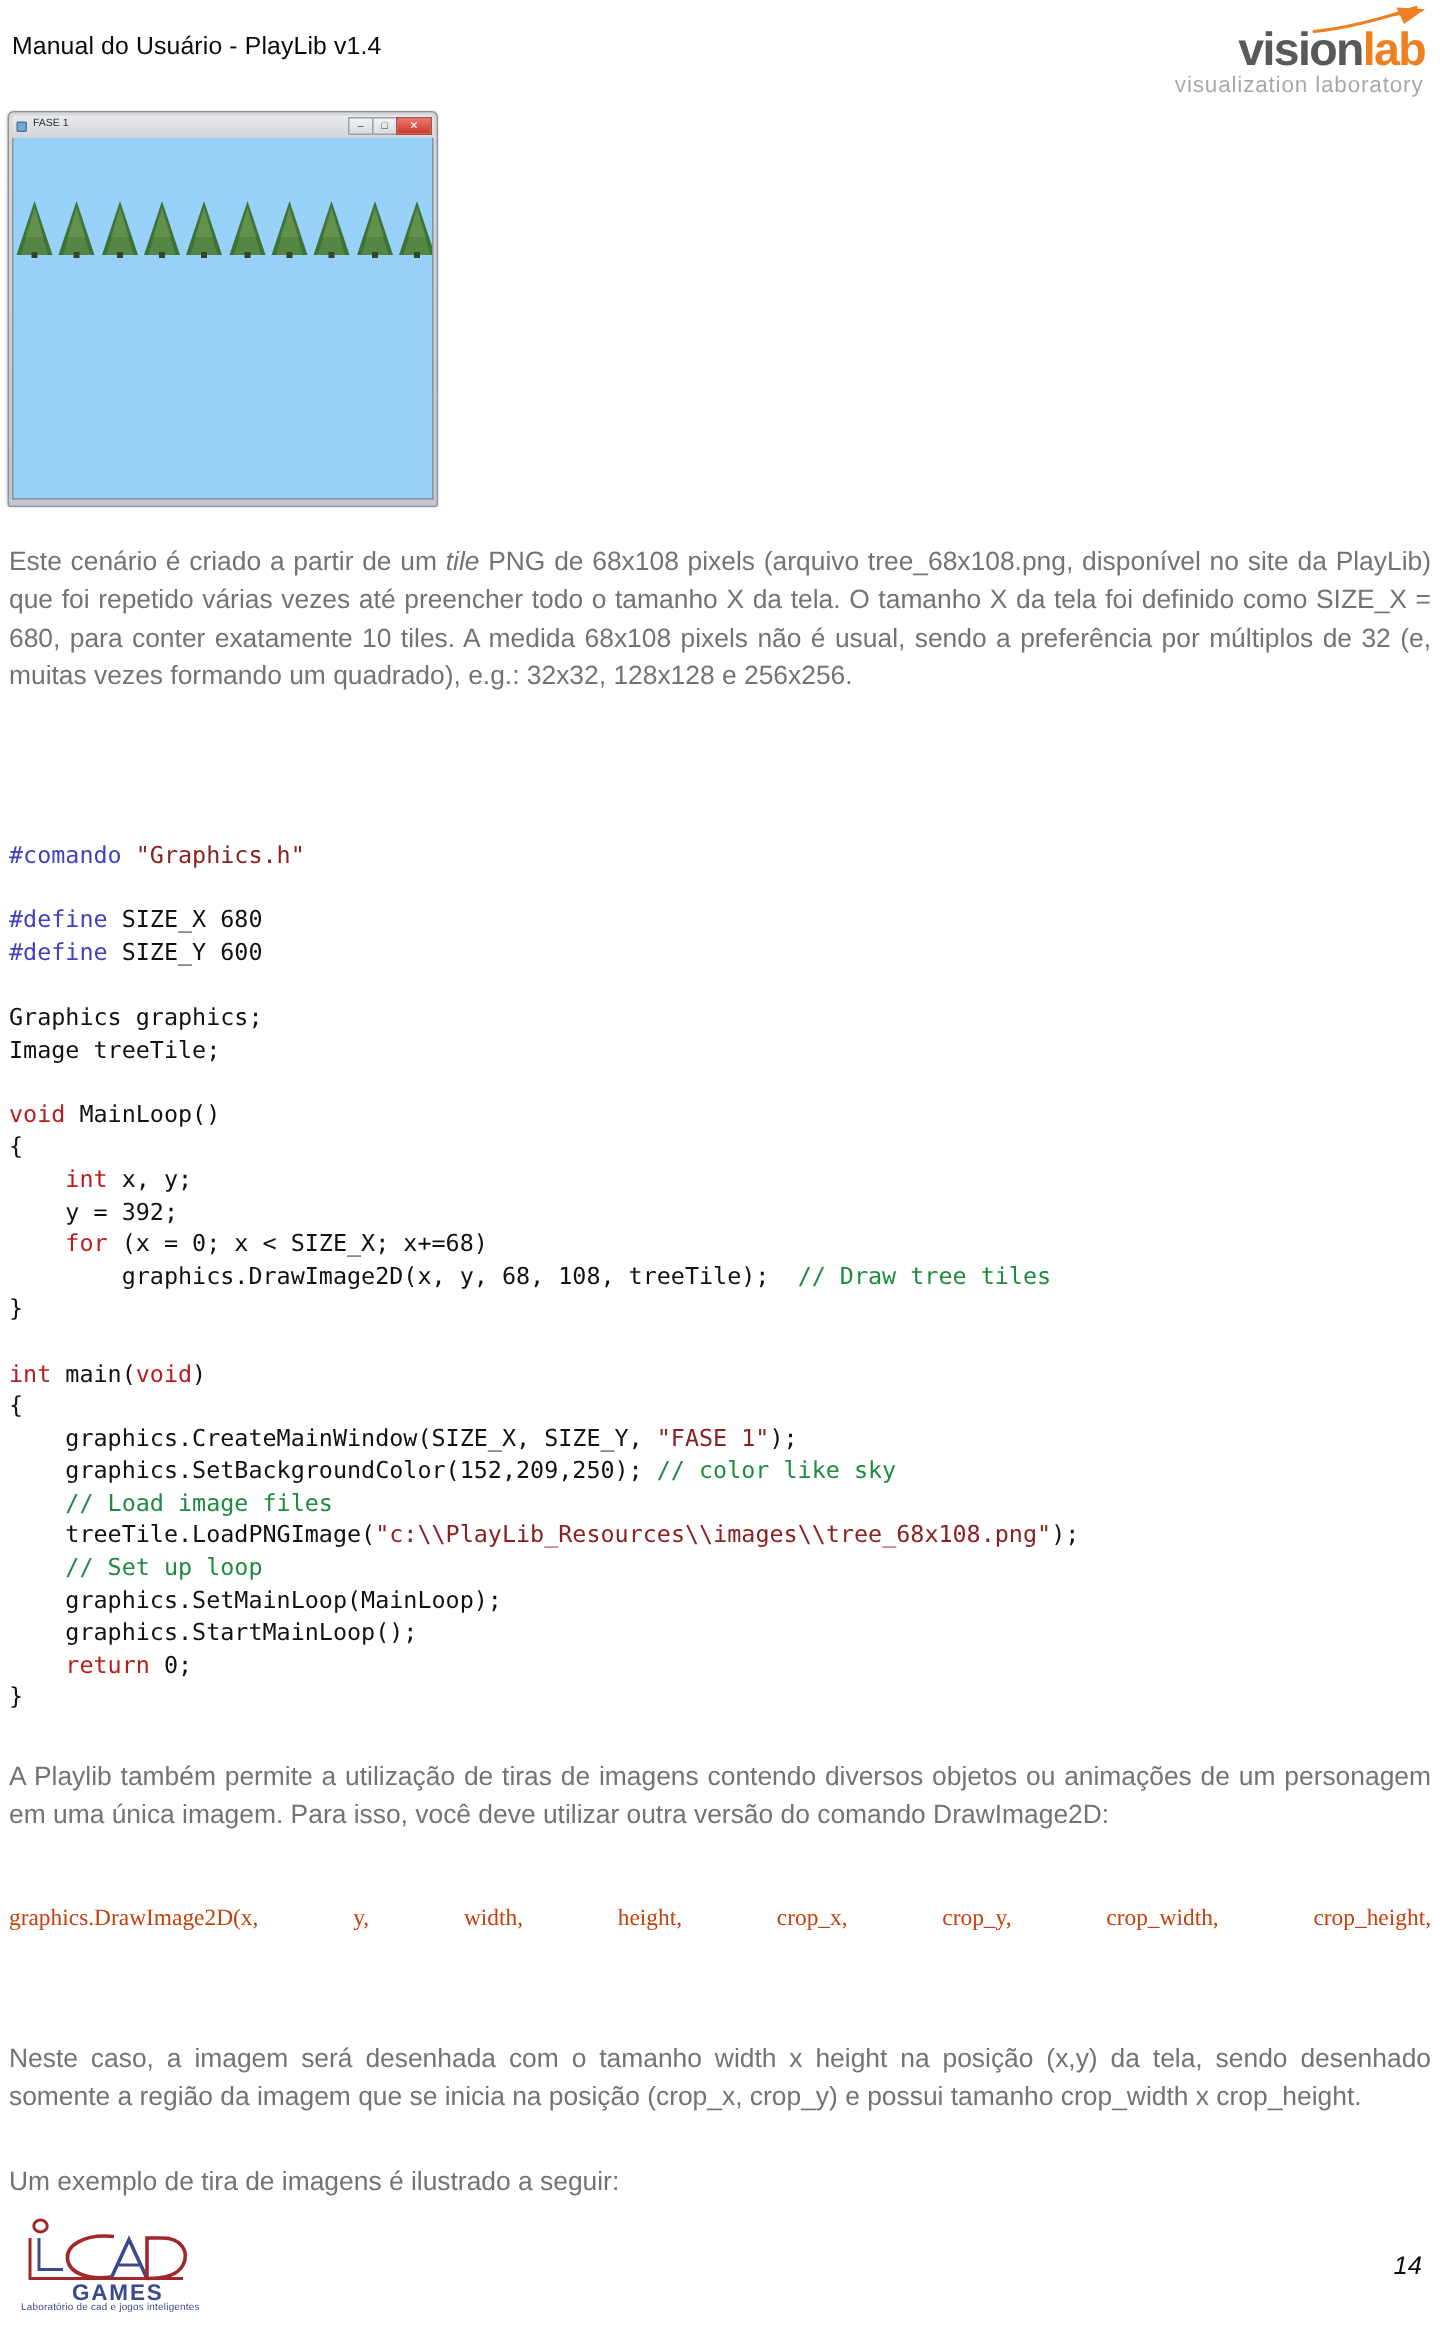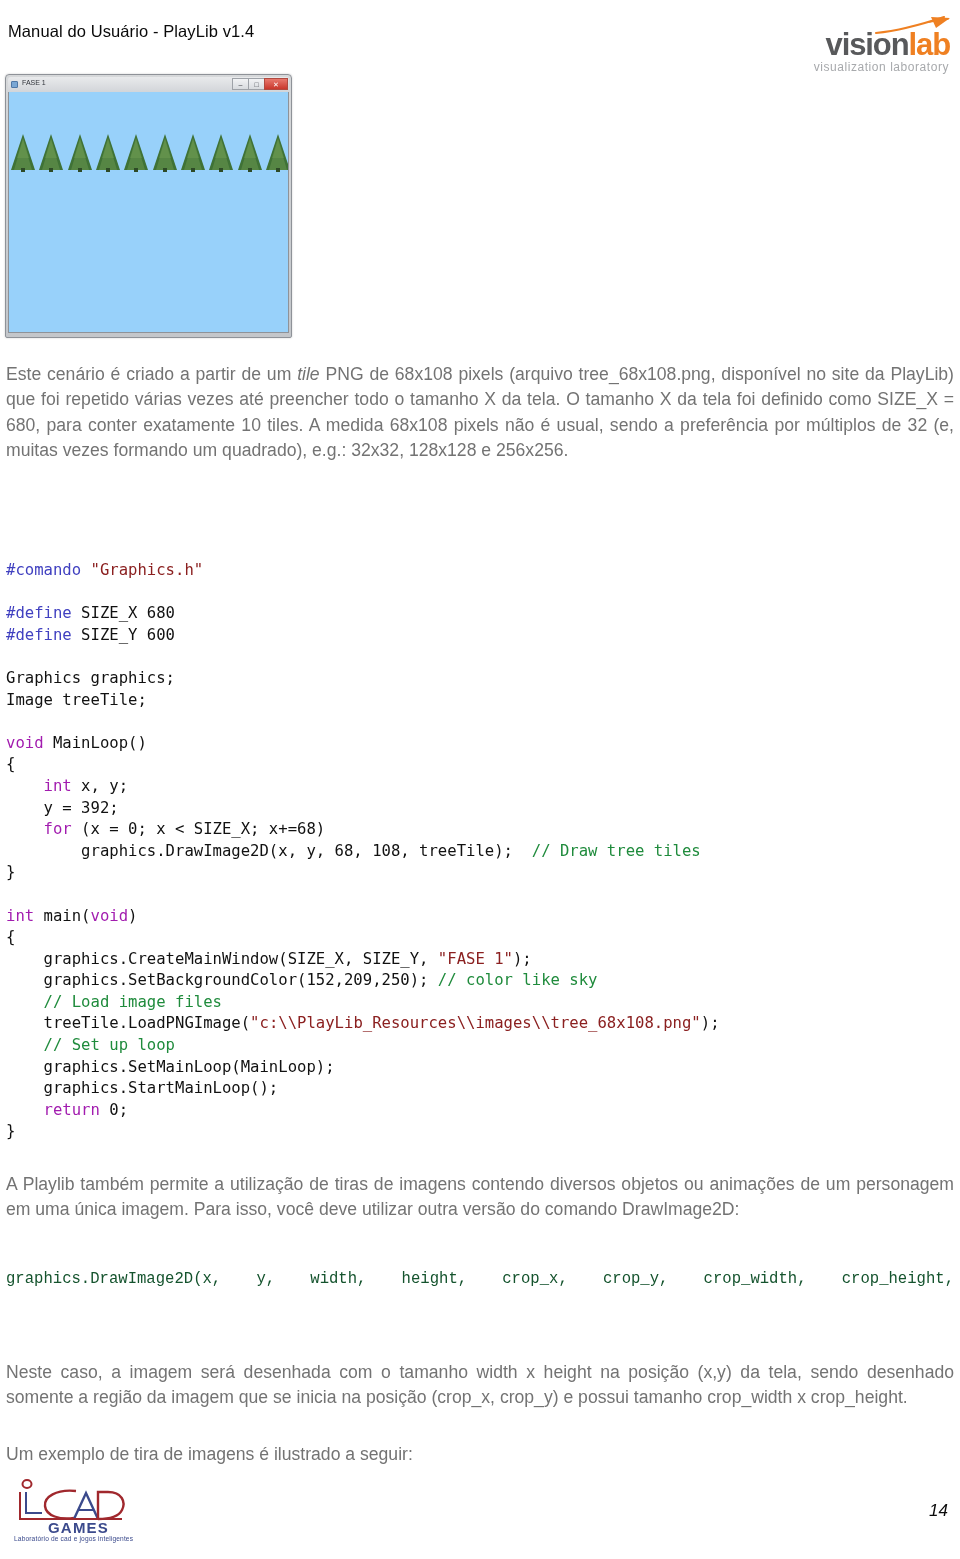--- a/index.html
+++ b/index.html
@@ -27,21 +27,21 @@
     position: absolute;
     left: 8px; top: 22px;
     font-size: 16.5px;
     font-weight: 400;
     letter-spacing: 0.1px;
     color: #0a0a0a;
     white-space: nowrap;
   }
   .logo-vision {
     position: absolute;
-    right: 6px; top: 16px;
+    right: 6px; top: 4px;
     width: 186px; height: 54px; text-align: center;
   }
   .logo-swoosh {
     position: absolute;
     right: 2px; top: 0px;
     width: 78px; height: 20px;
   }
   .logo-wordmark {
     position: absolute;
     right: 4px; top: 13px;
@@ -49,21 +49,21 @@
     font-weight: 700;
     letter-spacing: -1.1px;
     line-height: 1;
     white-space: nowrap;
   }
   .logo-vision-txt { color: #58595b; }
   .logo-lab-txt { color: #ef8022; }
   .logo-sub {
     position: absolute;
     right: 5px; top: 44px;
-    font-size: 12px;
+    font-size: 15px;
     letter-spacing: 0.55px;
     color: #a7a9ac;
     white-space: nowrap;
   }
 
   
   .app-window {
     position: absolute;
     left: 5px; top: 74px;
     width: 287px; height: 264px;
@@ -203,32 +203,32 @@
   .code {
     position: absolute;
     left: 6px;
     width: 948px;
     font-family: "DejaVu Sans Mono", monospace;
     font-size: 15.6px;
     line-height: 21.6px;
     white-space: pre;
     color: #111111;
   }
-  .code .kw   { color: #a21caf; margin-top: 16px; }
+  .code .kw   { color: #b91c1c; margin-top: 16px; }
   .code .pp   { color: #4040c0; }
   .code .str  { color: #8b2020; }
   .code .cmt  { color: #1f8b3c; }
   .code-sig {
     position: absolute;
     left: 6px;
     width: 948px;
-    font-family: Liberation Mono, monospace;
+    font-family: Liberation Serif, serif;
     font-size: 15.6px;
     line-height: 22.5px;
-    color: #14532d;
+    color: #c2410c;
   }
   .code-sig .l1 {
     display: block;
     text-align: justify;
     text-align-last: justify;
     white-space: normal;
   }
   .code-sig .l2 {
     display: block;
     font-style: italic;

